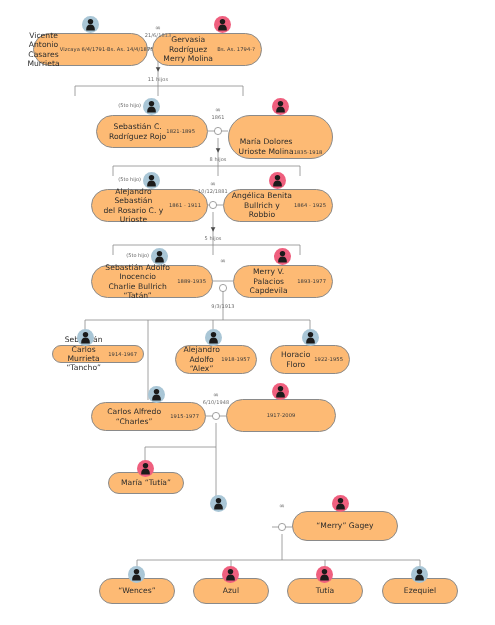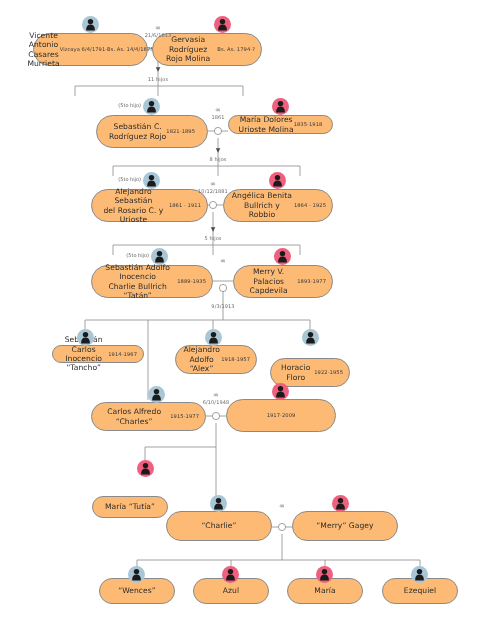--- a/index.html
+++ b/index.html
@@ -138,21 +138,21 @@
   <div class="av m" style="left:82px;top:16px;">
       <svg viewBox="0 0 17 17">
         <g fill="#1b1b1b">
           <circle cx="8.5" cy="5.6" r="2.7"></circle>
           <path d="M8.5 8.4c-2.6 0-4.3 1.9-4.3 4.6 0 .9 0 1.5 0 1.5h8.6s0-.6 0-1.5c0-2.7-1.7-4.6-4.3-4.6z"></path>
         </g>
       </svg>
     </div>
 
   <div class="node" style="left:152px;top:33px;width:110px;height:33px;">
-    <div class="nm wrap"><span>Gervasia Rodríguez</span><br><span>Rojo Molina</span></div>
+    <div class="nm wrap"><span>Gervasia Rodríguez</span><br><span>Merry Molina</span></div>
     <div class="dt">Bs. As. 1794-?</div>
   </div>
   <div class="av f" style="left:214px;top:16px;">
       <svg viewBox="0 0 17 17">
         <g fill="#1b1b1b">
           <circle cx="8.5" cy="5.6" r="2.7"></circle>
           <path d="M8.5 8.4c-2.6 0-4.3 1.9-4.3 4.6 0 .9 0 1.5 0 1.5h8.6s0-.6 0-1.5c0-2.7-1.7-4.6-4.3-4.6z"></path>
         </g>
       </svg>
     </div>
@@ -169,21 +169,21 @@
   <div class="av m" style="left:143px;top:98px;">
       <svg viewBox="0 0 17 17">
         <g fill="#1b1b1b">
           <circle cx="8.5" cy="5.6" r="2.7"></circle>
           <path d="M8.5 8.4c-2.6 0-4.3 1.9-4.3 4.6 0 .9 0 1.5 0 1.5h8.6s0-.6 0-1.5c0-2.7-1.7-4.6-4.3-4.6z"></path>
         </g>
       </svg>
     </div>
   <div class="ordlbl" style="left:141px;top:102px;">(5to hijo)</div>
 
-  <div class="node" style="left:228px;top:115px;width:105px;height:19px;">
+  <div class="node" style="left:228px;top:115px;width:105px;height:44px;align-items:flex-end;">
     <div class="nm wrap"><span>María Dolores</span><br><span>Urioste Molina</span></div>
     <div class="dt">1835-1918</div>
   </div>
   <div class="av f" style="left:272px;top:98px;">
       <svg viewBox="0 0 17 17">
         <g fill="#1b1b1b">
           <circle cx="8.5" cy="5.6" r="2.7"></circle>
           <path d="M8.5 8.4c-2.6 0-4.3 1.9-4.3 4.6 0 .9 0 1.5 0 1.5h8.6s0-.6 0-1.5c0-2.7-1.7-4.6-4.3-4.6z"></path>
         </g>
       </svg>
@@ -250,21 +250,21 @@
           <circle cx="8.5" cy="5.6" r="2.7"></circle>
           <path d="M8.5 8.4c-2.6 0-4.3 1.9-4.3 4.6 0 .9 0 1.5 0 1.5h8.6s0-.6 0-1.5c0-2.7-1.7-4.6-4.3-4.6z"></path>
         </g>
       </svg>
     </div>
 
   <div class="inf" style="left:223px;top:258px;">∞</div>
   <div class="ann c" style="left:223px;top:303px;">9/3/1913</div>
 
   <div class="node" style="left:52px;top:345px;width:92px;height:18px;">
-    <div class="nm wrap"><span>Sebastián Carlos</span><br><span>Inocencio “Tancho”</span></div>
+    <div class="nm wrap"><span>Sebastián Carlos</span><br><span>Murrieta “Tancho”</span></div>
     <div class="dt">1914-1967</div>
   </div>
   <div class="av m" style="left:77px;top:329px;">
       <svg viewBox="0 0 17 17">
         <g fill="#1b1b1b">
           <circle cx="8.5" cy="5.6" r="2.7"></circle>
           <path d="M8.5 8.4c-2.6 0-4.3 1.9-4.3 4.6 0 .9 0 1.5 0 1.5h8.6s0-.6 0-1.5c0-2.7-1.7-4.6-4.3-4.6z"></path>
         </g>
       </svg>
     </div>
@@ -275,21 +275,21 @@
   </div>
   <div class="av m" style="left:205px;top:329px;">
       <svg viewBox="0 0 17 17">
         <g fill="#1b1b1b">
           <circle cx="8.5" cy="5.6" r="2.7"></circle>
           <path d="M8.5 8.4c-2.6 0-4.3 1.9-4.3 4.6 0 .9 0 1.5 0 1.5h8.6s0-.6 0-1.5c0-2.7-1.7-4.6-4.3-4.6z"></path>
         </g>
       </svg>
     </div>
 
-  <div class="node" style="left:270px;top:345px;width:80px;height:29px;margin-top:13px;">
+  <div class="node" style="left:270px;top:345px;width:80px;height:29px;">
     <div class="nm wrap"><span>Horacio Floro</span></div>
     <div class="dt">1922-1955</div>
   </div>
   <div class="av m" style="left:302px;top:329px;">
       <svg viewBox="0 0 17 17">
         <g fill="#1b1b1b">
           <circle cx="8.5" cy="5.6" r="2.7"></circle>
           <path d="M8.5 8.4c-2.6 0-4.3 1.9-4.3 4.6 0 .9 0 1.5 0 1.5h8.6s0-.6 0-1.5c0-2.7-1.7-4.6-4.3-4.6z"></path>
         </g>
       </svg>
@@ -316,35 +316,32 @@
         <g fill="#1b1b1b">
           <circle cx="8.5" cy="5.6" r="2.7"></circle>
           <path d="M8.5 8.4c-2.6 0-4.3 1.9-4.3 4.6 0 .9 0 1.5 0 1.5h8.6s0-.6 0-1.5c0-2.7-1.7-4.6-4.3-4.6z"></path>
         </g>
       </svg>
     </div>
 
   <div class="inf" style="left:216px;top:392px;">∞</div>
   <div class="ann c" style="left:216px;top:399px;">6/10/1948</div>
 
-  <div class="node" style="left:92px;top:472px;width:76px;height:22px;margin-top:24px;">
+  <div class="node" style="left:108px;top:472px;width:76px;height:22px;">
     <div class="nm"><span>María “Tutía”</span></div>
   </div>
   <div class="av f" style="left:137px;top:460px;">
       <svg viewBox="0 0 17 17">
         <g fill="#1b1b1b">
           <circle cx="8.5" cy="5.6" r="2.7"></circle>
           <path d="M8.5 8.4c-2.6 0-4.3 1.9-4.3 4.6 0 .9 0 1.5 0 1.5h8.6s0-.6 0-1.5c0-2.7-1.7-4.6-4.3-4.6z"></path>
         </g>
       </svg>
     </div>
 
-  <div class="node" style="left:166px;top:511px;width:106px;height:30px;">
-    <div class="nm"><span>“Charlie”</span></div>
-  </div>
   <div class="av m" style="left:210px;top:495px;">
       <svg viewBox="0 0 17 17">
         <g fill="#1b1b1b">
           <circle cx="8.5" cy="5.6" r="2.7"></circle>
           <path d="M8.5 8.4c-2.6 0-4.3 1.9-4.3 4.6 0 .9 0 1.5 0 1.5h8.6s0-.6 0-1.5c0-2.7-1.7-4.6-4.3-4.6z"></path>
         </g>
       </svg>
     </div>
 
   <div class="node" style="left:292px;top:511px;width:106px;height:30px;">
@@ -379,21 +376,21 @@
   <div class="av f" style="left:222px;top:566px;">
       <svg viewBox="0 0 17 17">
         <g fill="#1b1b1b">
           <circle cx="8.5" cy="5.6" r="2.7"></circle>
           <path d="M8.5 8.4c-2.6 0-4.3 1.9-4.3 4.6 0 .9 0 1.5 0 1.5h8.6s0-.6 0-1.5c0-2.7-1.7-4.6-4.3-4.6z"></path>
         </g>
       </svg>
     </div>
 
   <div class="node" style="left:287px;top:578px;width:76px;height:26px;">
-    <div class="nm"><span>María</span></div>
+    <div class="nm"><span>Tutía</span></div>
   </div>
   <div class="av f" style="left:316px;top:566px;">
       <svg viewBox="0 0 17 17">
         <g fill="#1b1b1b">
           <circle cx="8.5" cy="5.6" r="2.7"></circle>
           <path d="M8.5 8.4c-2.6 0-4.3 1.9-4.3 4.6 0 .9 0 1.5 0 1.5h8.6s0-.6 0-1.5c0-2.7-1.7-4.6-4.3-4.6z"></path>
         </g>
       </svg>
     </div>
 

